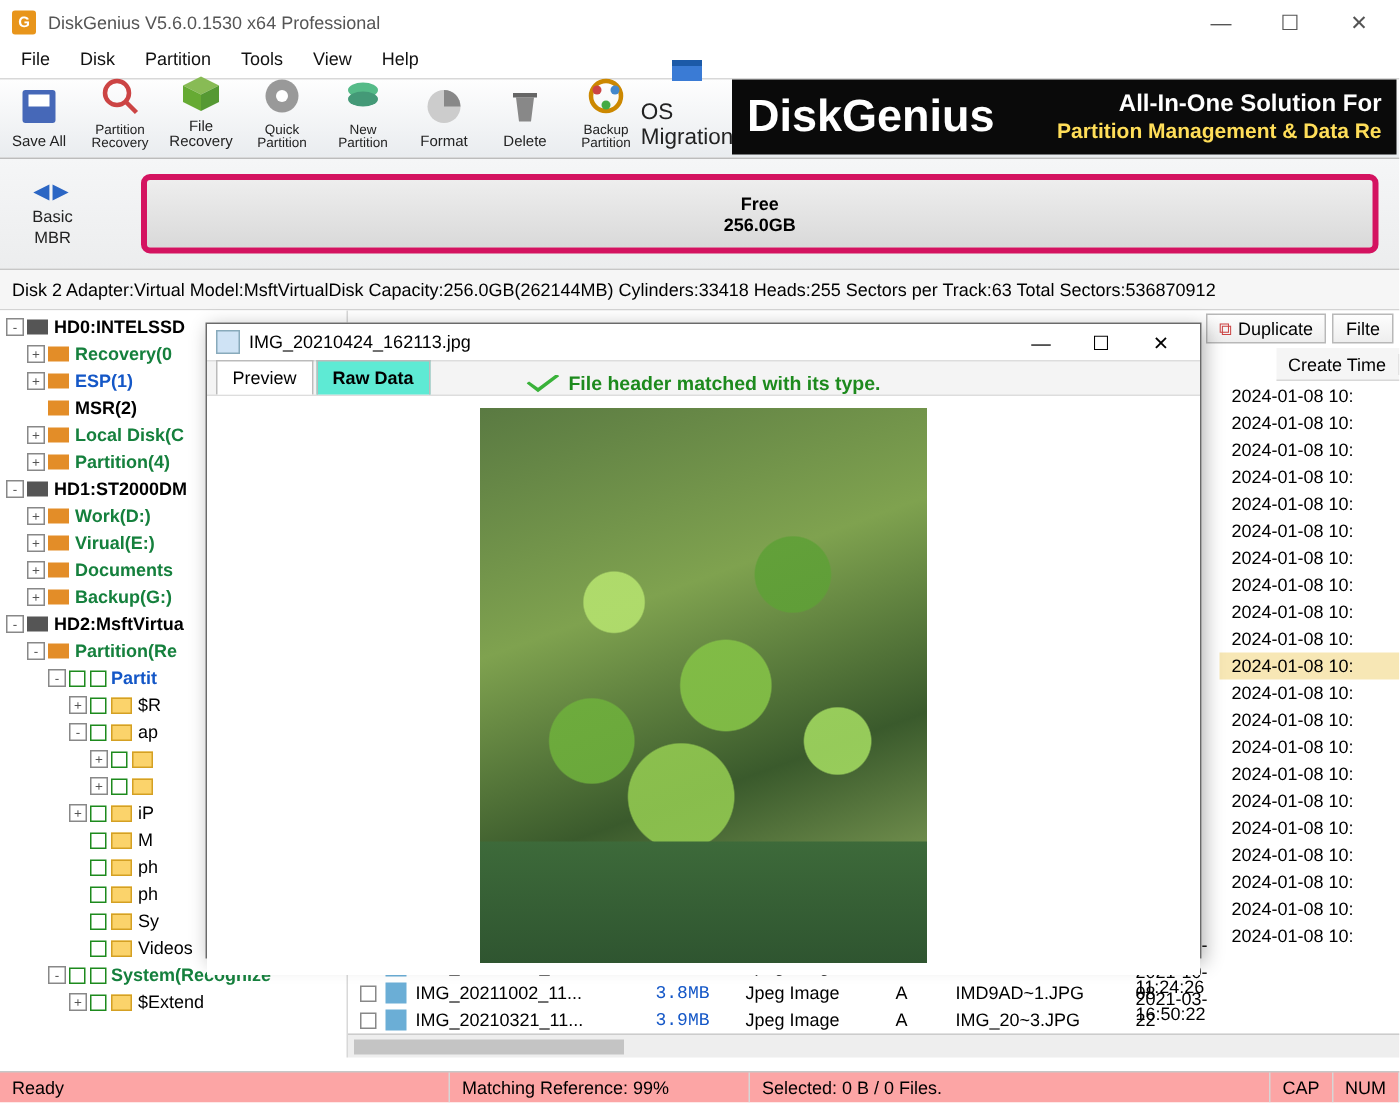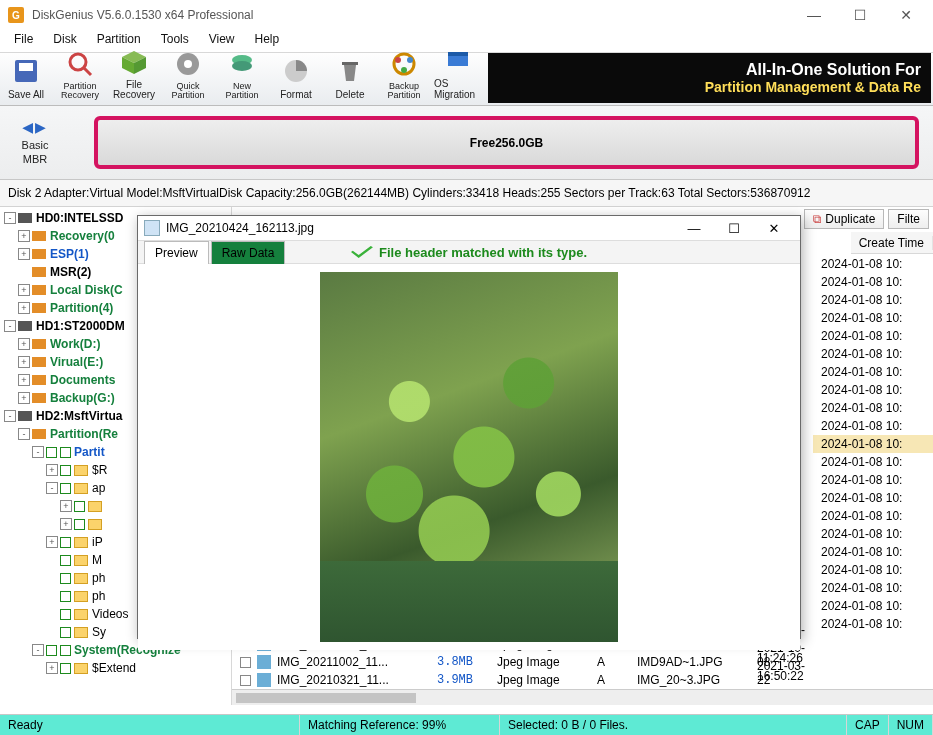--- a/index.html
+++ b/index.html
@@ -20,21 +20,21 @@
   .banner { flex: 1; height: 50px; background: #0a0a0a; color: #fff; display: flex; align-items: center; padding: 0 10px; font-weight: bold; font-family: "Georgia", serif; overflow: hidden;}
   .banner .big { font-size: 30px; margin-right: 20px; }
   .banner .right { text-align: right; flex:1; }
   .banner .r1 { font-size: 16px; color: #fff; }
   .banner .r2 { font-size: 14px; color: #ffde59; }
   
   .diskrow { height: 74px; display: flex; gap: 10px; background: linear-gradient(#f5f6f7,#ecedee); border-bottom: 1px solid #c7c7c7; }
   .diskleft { width: 70px; display: flex; flex-direction: column; align-items: center; justify-content: center; gap: 4px; }
   .diskleft .arrows { font-size: 14px; color: #2b66c4; letter-spacing: 2px; }
   .diskleft .lbl { font-size: 11px; color: #222; text-align: center; line-height: 1.2; }
-  .diskbar { flex: 1; margin: 10px 14px; border: 4px solid #d41360; border-radius: 6px; background: linear-gradient(#eeeeee,#d9d9d9); display: flex; flex-direction: row; align-items: center; justify-content: center; font-size: 12px; color: #000; }
+  .diskbar { flex: 1; margin: 10px 14px; border: 4px solid #d41360; border-radius: 6px; background: linear-gradient(#eeeeee,#d9d9d9); display: flex; flex-direction: column; align-items: center; justify-content: center; font-size: 12px; color: #000; }
   .diskbar b { font-weight: bold; }
   
   .infoline { padding: 6px 8px; font-size: 12px; color: #000; background: #f6f6f6; border-bottom: 1px solid #d3d3d3; }
   
   .split { display: flex; height: 498px; background: #fff; }
   .tree { width: 232px; border-right: 1px solid #d8d8d8; overflow: hidden; font-size: 12px; padding-top: 2px; background: #fff; }
   .trow { display: flex; align-items: center; height: 18px; white-space: nowrap; }
   .trow .pm { width: 12px; height: 12px; margin: 0 2px 0 0; border: 1px solid #888; font-size: 9px; line-height: 10px; text-align: center; color: #555; }
   .trow .ic-drive { width:14px; height:10px; background:#555; margin-right:4px; }
   .trow .ic-part { width:14px; height:10px; background:#e38d28; margin-right:4px; }
@@ -60,38 +60,38 @@
   .listrow .fshort { width:120px; }
   .listrow .fmod { flex:1; }
   .hscroll { height:16px; background:#eee; border-top:1px solid #ccc; position:absolute; bottom:0; left:0; right:0; display:flex; align-items:center; }
   .hscroll .thumb { height:10px; background:#c4c4c4; width:180px; margin-left:4px; }
   
   .preview { position:absolute; left:137px; top:215px; width:664px; height:424px; background:#fff; border:1px solid #6a6a6a; box-shadow:2px 3px 12px rgba(0,0,0,0.3); display:flex; flex-direction:column; }
   .ptitle { height:28px; display:flex; align-items:center; padding:0 6px; }
   .ptitle .picon { width:16px; height:16px; background:#cfe3f5; border:1px solid #8ab; margin-right:6px; }
   .ptitle .ptxt { flex:1; font-size:12px; }
   .ptitle .pwb { width:40px; height:24px; display:flex; align-items:center; justify-content:center; font-size:13px; }
-  .ptabs { height:24px; display:flex; align-items:center; padding:0 6px; background:#f4f4f4; border-top:1px solid #ddd; border-bottom:1px solid #ddd; position:relative; }
+  .ptabs { height:24px; display:flex; align-items:flex-end; padding:0 6px; background:#f4f4f4; border-top:1px solid #ddd; border-bottom:1px solid #ddd; position:relative; }
   .ptab { padding:4px 10px; border:1px solid #bbb; border-bottom:none; background:#fff; font-size:12px; margin-right:2px; }
-  .ptab.inactive { background:#15803d; }
+  .ptab.inactive { background:#5eead4;font-weight:bold; }
   .pstatus { position:absolute; left:50%; transform:translateX(-50%); color:#1d8a1d; font-weight:bold; font-size:13px; display:flex; align-items:center; gap:6px; }
   .pstatus .chk { width:22px; height:12px; background:#3ab23a; clip-path:polygon(0 50%,35% 100%,100% 10%,90% 0,35% 75%,8% 40%); }
   .pbody { flex:1; display:flex; align-items:center; justify-content:center; background:#fff; padding:8px; }
   .photo { width:298px; height:370px; background:linear-gradient(160deg,#5a7a42 0%,#7fa24f 35%,#3a5a2c 65%,#9db968 100%); position:relative; overflow:hidden; }
   .photo::before { content:""; position:absolute; inset:0; background:
       radial-gradient(circle at 30% 35%, rgba(180,225,110,0.9) 0 20px, transparent 21px),
       radial-gradient(circle at 55% 50%, rgba(130,190,70,0.95) 0 30px, transparent 31px),
       radial-gradient(circle at 70% 30%, rgba(95,160,55,0.9) 0 25px, transparent 26px),
       radial-gradient(circle at 45% 70%, rgba(145,200,80,0.9) 0 35px, transparent 36px),
       radial-gradient(circle at 25% 60%, rgba(110,175,60,0.9) 0 28px, transparent 29px),
       radial-gradient(circle at 80% 60%, rgba(160,215,95,0.9) 0 22px, transparent 23px);
   }
   .photo::after { content:""; position:absolute; left:0; right:0; bottom:0; height:22%; background:linear-gradient(#3d6a3a,#2f5530); }
   
-  .statusbar { height:21px; border-top:1px solid #c7c7c7; background:#5eead4; display:flex; align-items:center; font-size:12px; position:absolute; bottom:0; left:0; right:0;}
+  .statusbar { height:21px; border-top:1px solid #c7c7c7; background:#fca5a5; display:flex; align-items:center; font-size:12px; position:absolute; bottom:0; left:0; right:0;}
   .statusbar .cell { padding:0 8px; border-right:1px solid #d6d6d6; height:100%; display:flex; align-items:center;}
   .statusbar .cell.ready{ width:300px; border-right:1px solid #d6d6d6;}
   .statusbar .flex { flex:1; }
 </style>
 </head>
 <body>
 
 <div class="titlebar">
   <div class="logo">G</div>
   <div class="title">DiskGenius V5.6.0.1530 x64 Professional</div>
@@ -186,23 +186,24 @@
       </div>
       <span style="font-size:9px;text-align:center;line-height:1">Backup Partition</span>
     </div>
   <div class="tbtn">
       <div class="ic">
         <svg width="28" height="28">
           <rect x="4" y="6" width="20" height="14" fill="#3a7bd5"></rect>
           <rect x="4" y="6" width="20" height="4" fill="#1c5aa8"></rect>
         </svg>
       </div>
-      <span style="font-size:10px">OS Migration</span>
+      <span style="font-size:15px">OS Migration</span>
     </div>
   <div class="banner">
+    <span class="big">DiskGenius</span>
     <div class="right">
       <div class="r1">All-In-One Solution For</div>
       <div class="r2">Partition Management &amp; Data Re</div>
     </div>
   </div>
 </div>
 
 <div class="diskrow">
   <div class="diskleft">
     <div class="arrows">◀▶</div>
@@ -334,27 +335,27 @@
       <div class="trow" style="padding-left: 46px;">
         <div style="width: 14px;"></div>
         <div class="ic-check"></div>
         <div class="ic-folder"></div>
         <span class="">ph</span>
       </div>
       <div class="trow" style="padding-left: 46px;">
         <div style="width: 14px;"></div>
         <div class="ic-check"></div>
         <div class="ic-folder"></div>
+        <span class="">Sy</span>
+      </div>
+      <div class="trow" style="padding-left: 46px;">
+        <div style="width: 14px;"></div>
+        <div class="ic-check"></div>
+        <div class="ic-folder"></div>
         <span class="">Videos</span>
-      </div>
-      <div class="trow" style="padding-left: 46px;">
-        <div style="width: 14px;"></div>
-        <div class="ic-check"></div>
-        <div class="ic-folder"></div>
-        <span class="">Sy</span>
       </div>
       <div class="trow" style="padding-left: 32px;">
         <div class="pm">-</div>
         <div class="ic-check"></div>
         <div class="ic-check"></div>
         <span class="lbl-o">System(Recognize</span>
       </div>
       <div class="trow" style="padding-left: 46px;">
         <div class="pm">+</div>
         <div class="ic-check"></div>

